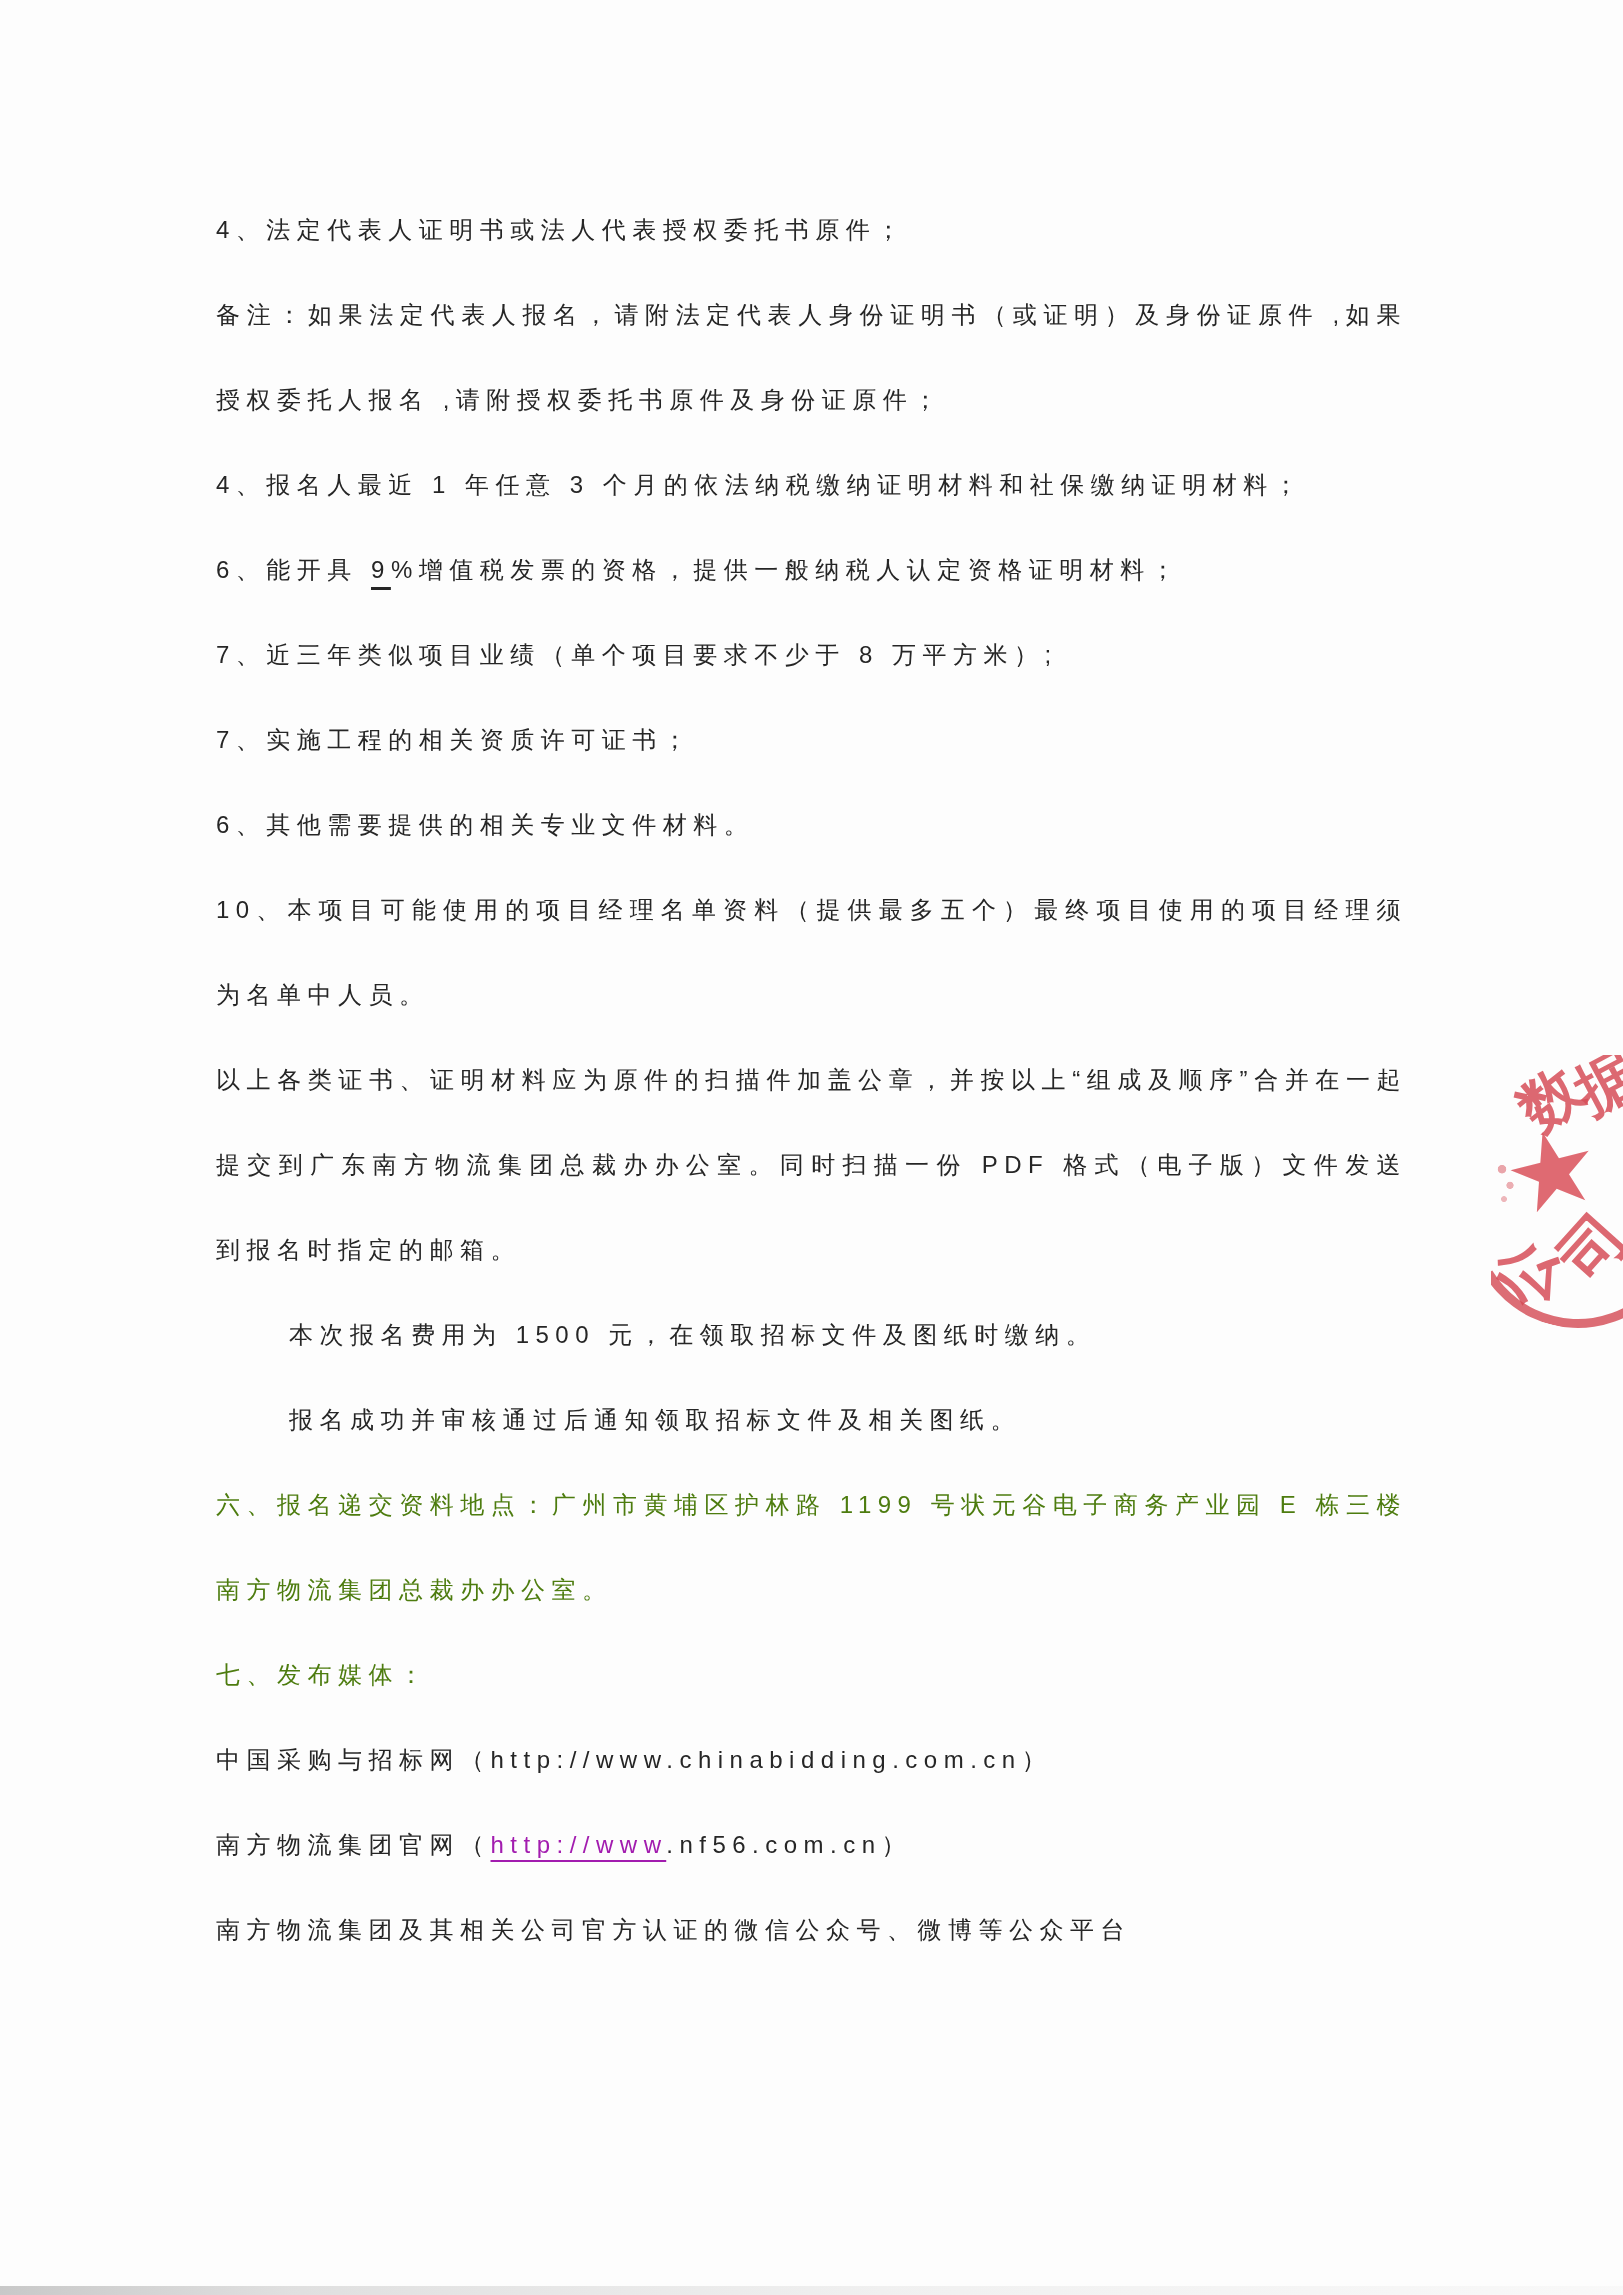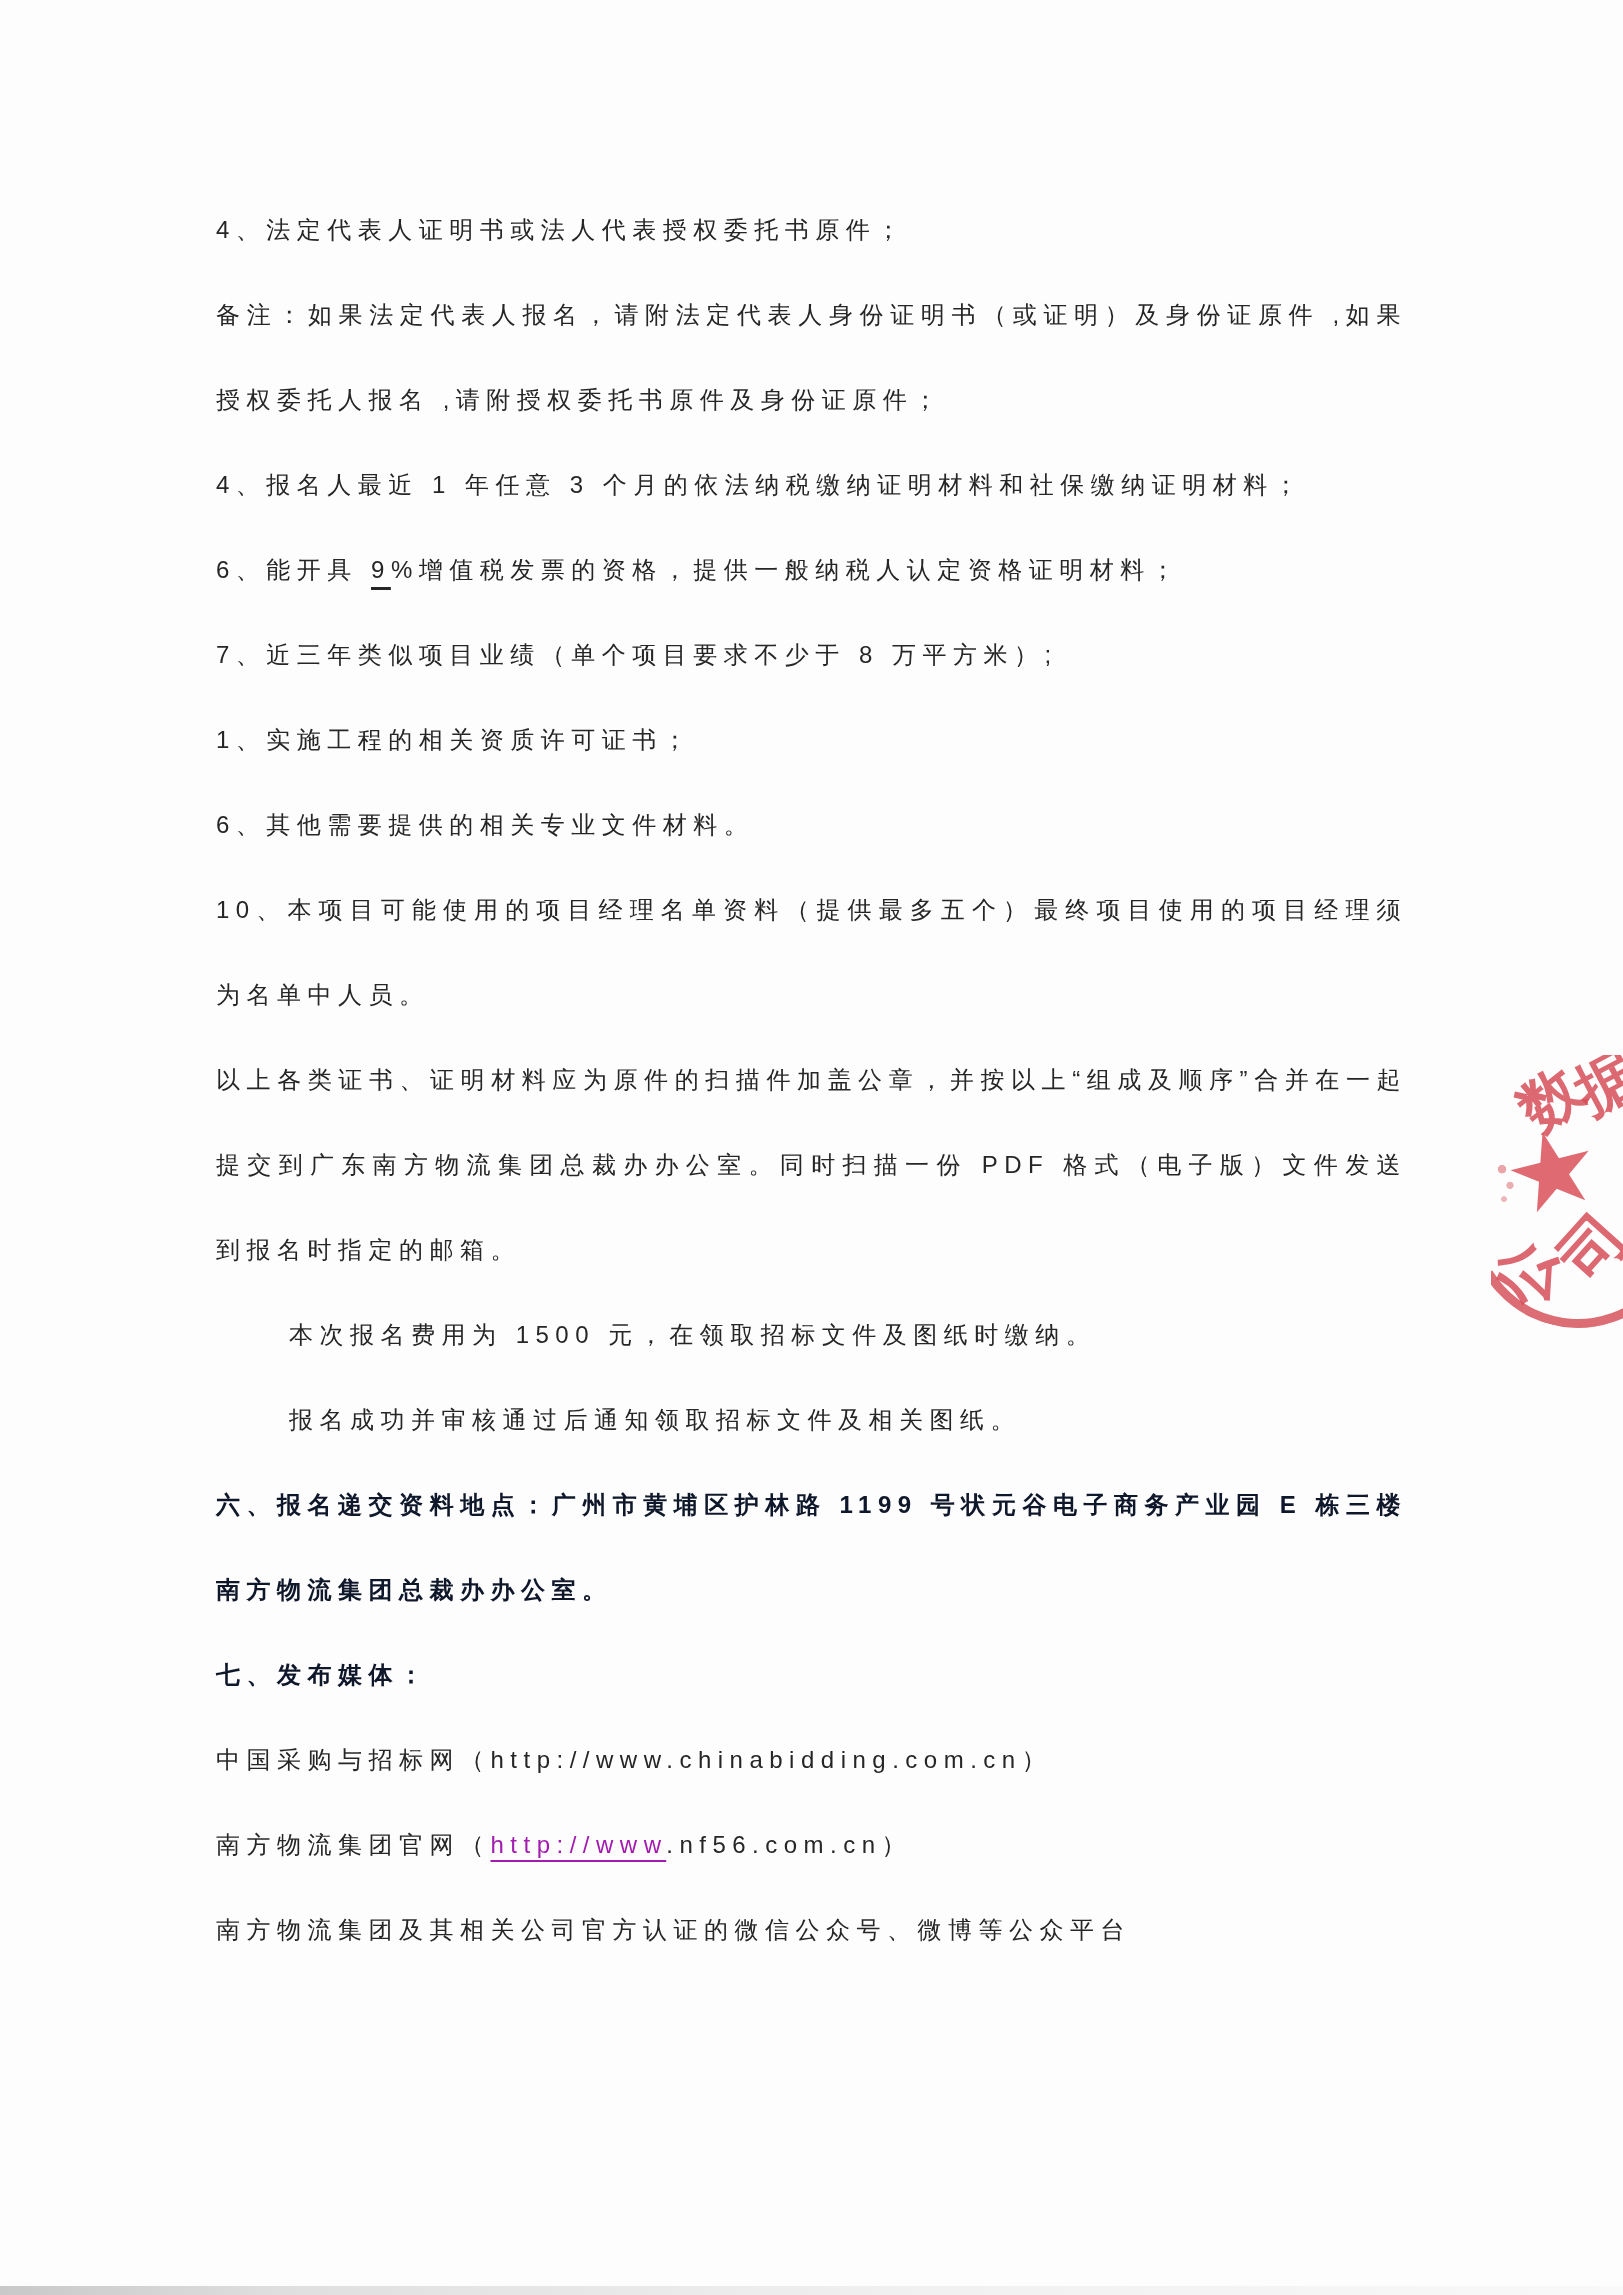--- a/index.html
+++ b/index.html
@@ -18,21 +18,21 @@
     top:187px;
     width:1191px;
     font-size:24px;
     line-height:85px;
     letter-spacing:6.5px;
     text-align:justify;
     text-justify:inter-character;
   }
   .content p{margin:0;padding:0;}
   .indent{text-indent:73px;}
-  .bold{font-weight:bold;color:#0f172a;}
+  .bold{font-weight:normal;color:#4d7c0f;}
   .u9{
     text-decoration:underline;
     text-underline-offset:9.2px;
     text-decoration-thickness:2.6px;
   }
   .link-gray{
     color:#a21caf;
     text-decoration:underline;
     text-underline-offset:6.5px;
     text-decoration-thickness:2px;
@@ -94,21 +94,21 @@
 <body>
 
 <div class="page">
 
   <div class="content">
     <p>4、法定代表人证明书或法人代表授权委托书原件；</p>
     <p>备注：如果法定代表人报名，请附法定代表人身份证明书（或证明）及身份证原件 ,如果授权委托人报名 ,请附授权委托书原件及身份证原件；</p>
     <p>4、报名人最近 1 年任意 3 个月的依法纳税缴纳证明材料和社保缴纳证明材料；</p>
     <p><span>6、能开具 </span><span class="u9">9</span><span>%增值税发票的资格，提供一般纳税人认定资格证明材料；</span></p>
     <p>7、近三年类似项目业绩（单个项目要求不少于 8 万平方米）;</p>
-    <p>1、实施工程的相关资质许可证书；</p>
+    <p>7、实施工程的相关资质许可证书；</p>
     <p>6、其他需要提供的相关专业文件材料。</p>
     <p>10、本项目可能使用的项目经理名单资料（提供最多五个）最终项目使用的项目经理须为名单中人员。</p>
     <p>以上各类证书、证明材料应为原件的扫描件加盖公章，并按以上“组成及顺序”合并在一起提交到广东南方物流集团总裁办办公室。同时扫描一份 PDF 格式（电子版）文件发送到报名时指定的邮箱。</p>
     <p class="indent">本次报名费用为 1500 元，在领取招标文件及图纸时缴纳。</p>
     <p class="indent">报名成功并审核通过后通知领取招标文件及相关图纸。</p>
     <p class="bold">六、报名递交资料地点：广州市黄埔区护林路 1199 号状元谷电子商务产业园 E 栋三楼南方物流集团总裁办办公室。</p>
     <p class="bold">七、发布媒体：</p>
     <p>中国采购与招标网（http://www.chinabidding.com.cn）</p>
     <p><span>南方物流集团官网（</span><span class="link-gray">http://www</span><span>.nf56.com.cn）</span></p>
     <p>南方物流集团及其相关公司官方认证的微信公众号、微博等公众平台</p>

